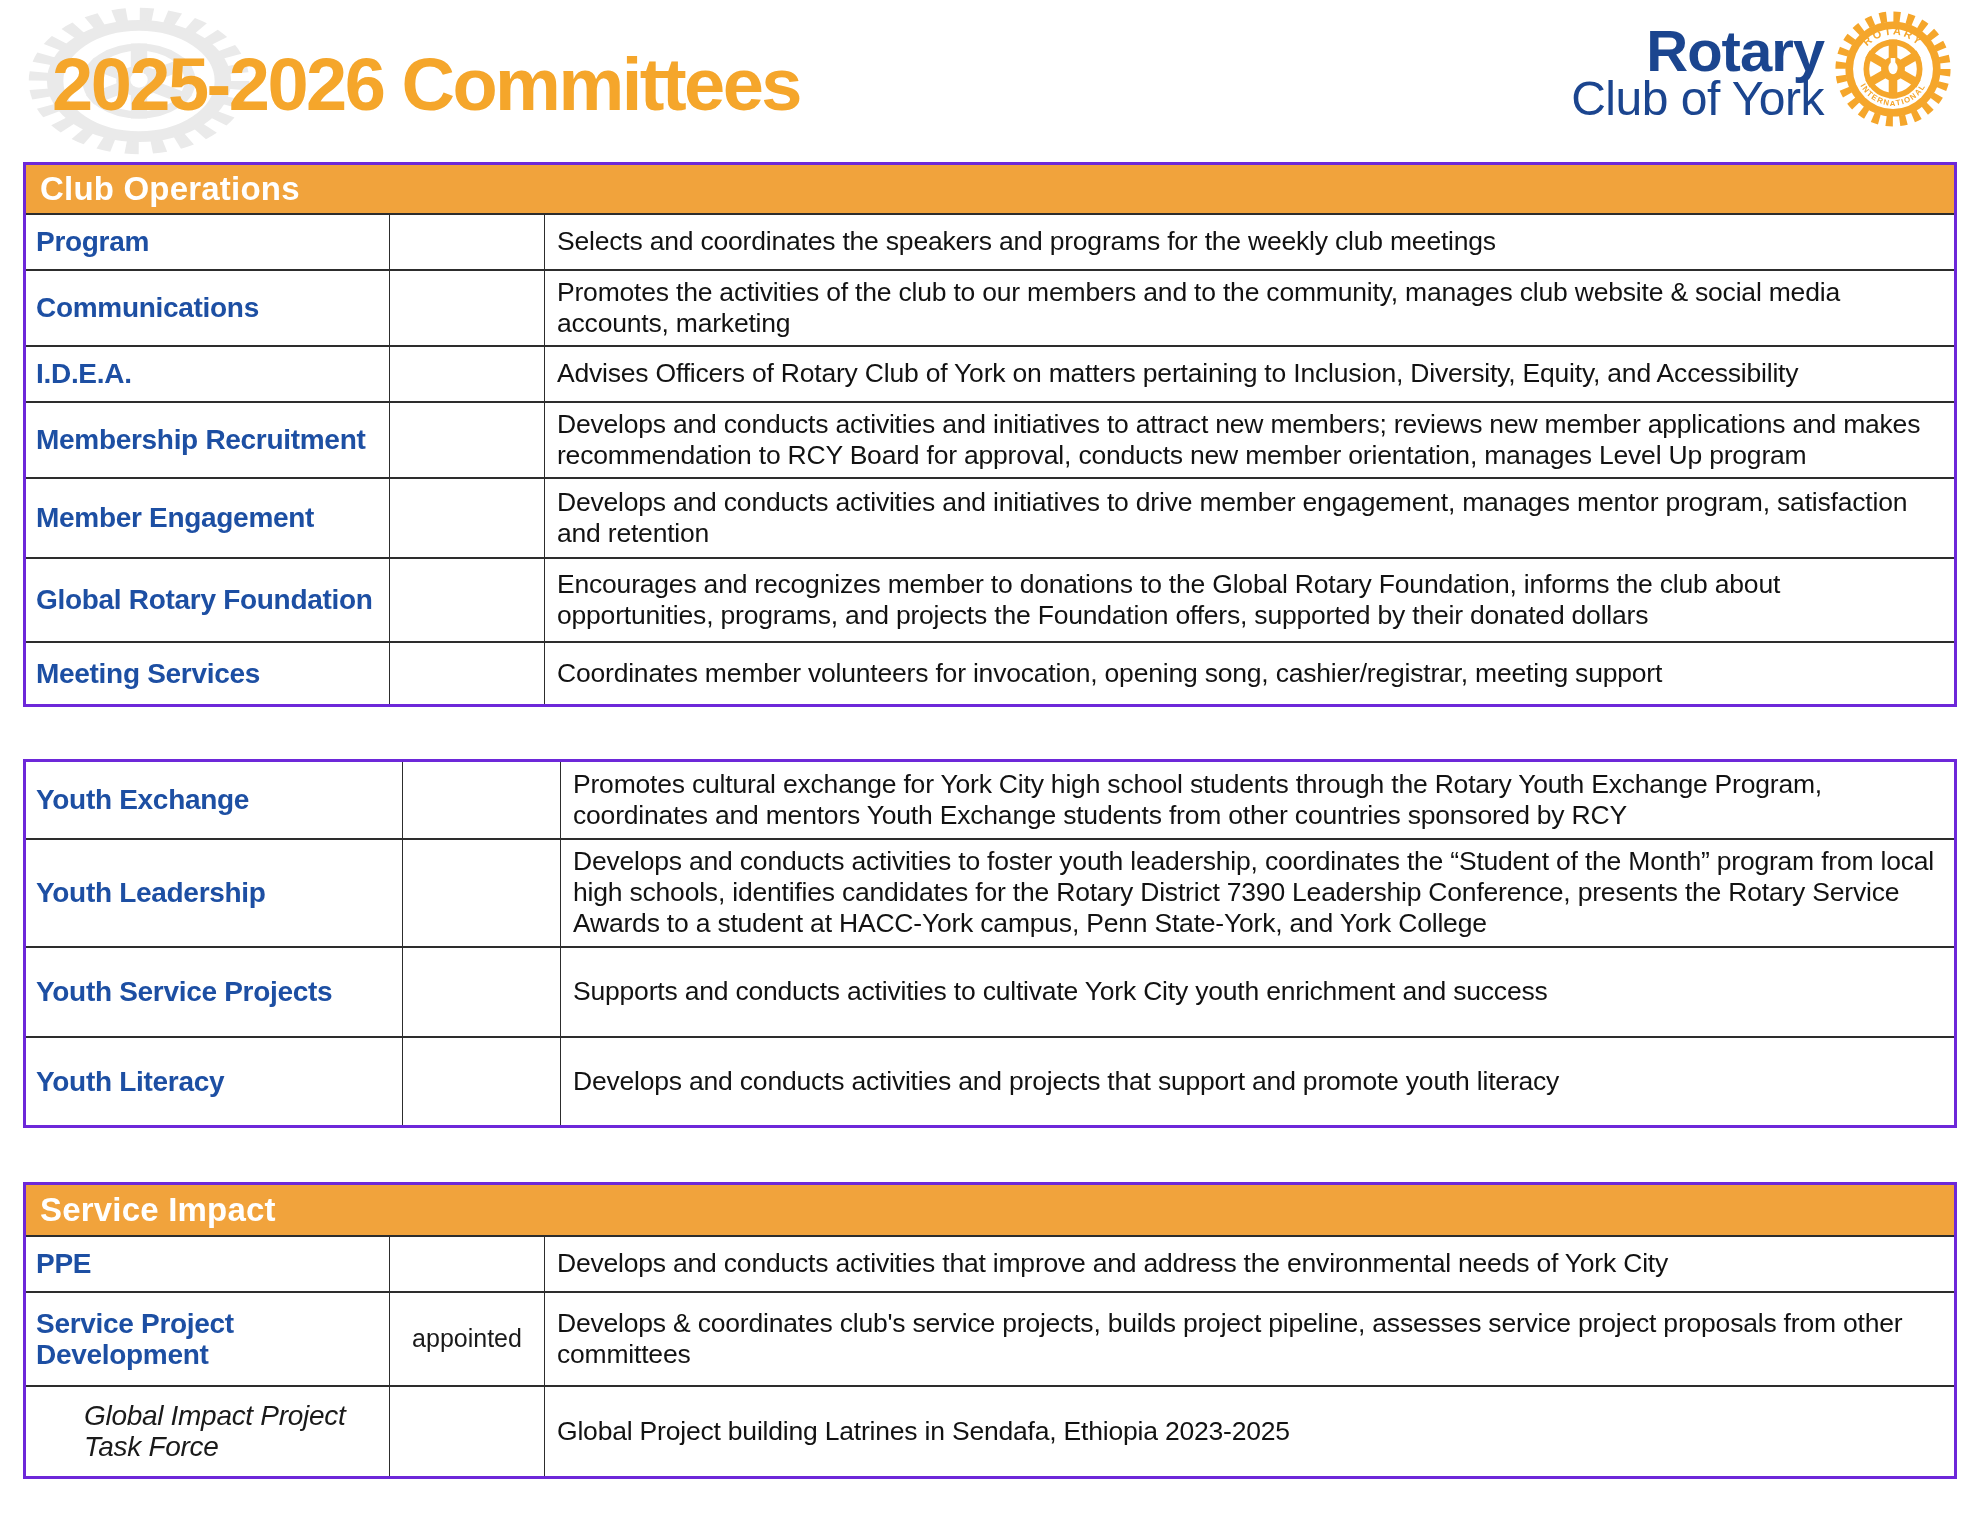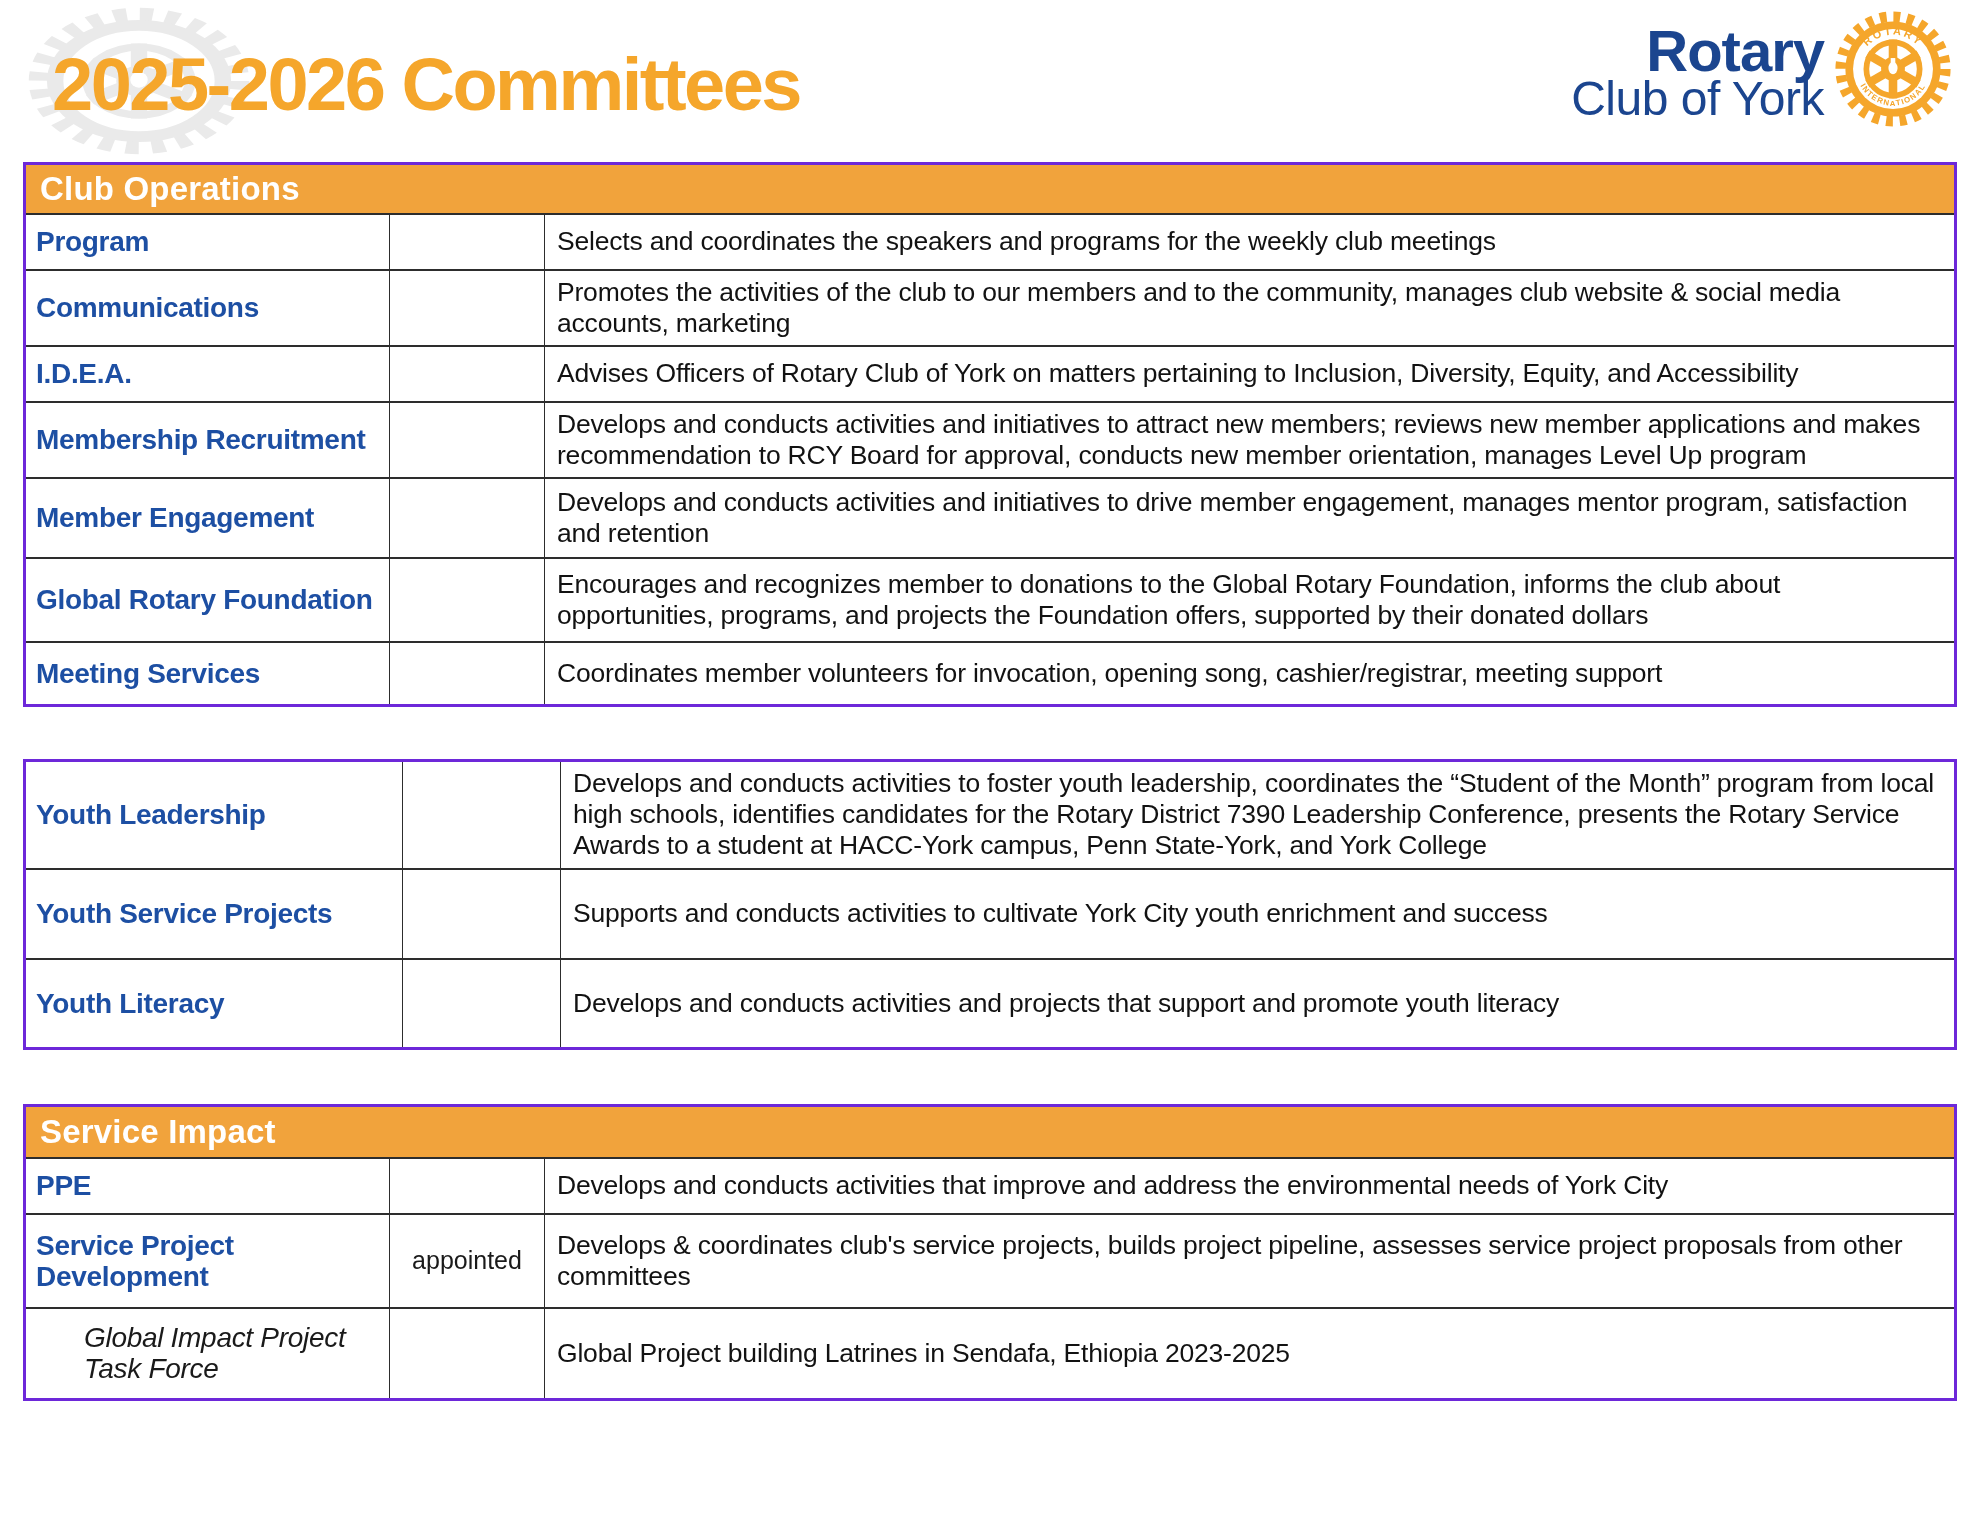--- a/index.html
+++ b/index.html
@@ -203,20 +203,25 @@
 
     <div class="gap1"></div>
 
     <table class="committee">
       <colgroup>
           <col style="width:378px">
           <col style="width:158px">
           <col>
         </colgroup>
       <tbody>
+      <tr style="height:78px">
+        <td class="name">Youth Exchange</td>
+        <td class="middle"></td>
+        <td class="desc">Promotes cultural exchange for York City high school students through the Rotary Youth Exchange Program, coordinates and mentors Youth Exchange students from other countries sponsored by RCY</td>
+      </tr>
       <tr style="height:108px">
         <td class="name">Youth Leadership</td>
         <td class="middle"></td>
         <td class="desc">Develops and conducts activities to foster youth leadership, coordinates the “Student of the Month” program from local high schools, identifies candidates for the Rotary District 7390 Leadership Conference, presents the Rotary Service Awards to a student at HACC-York campus, Penn State-York, and York College</td>
       </tr>
       <tr style="height:90px">
         <td class="name">Youth  Service Projects</td>
         <td class="middle"></td>
         <td class="desc">Supports and conducts activities to cultivate York City youth enrichment and success</td>
       </tr>

